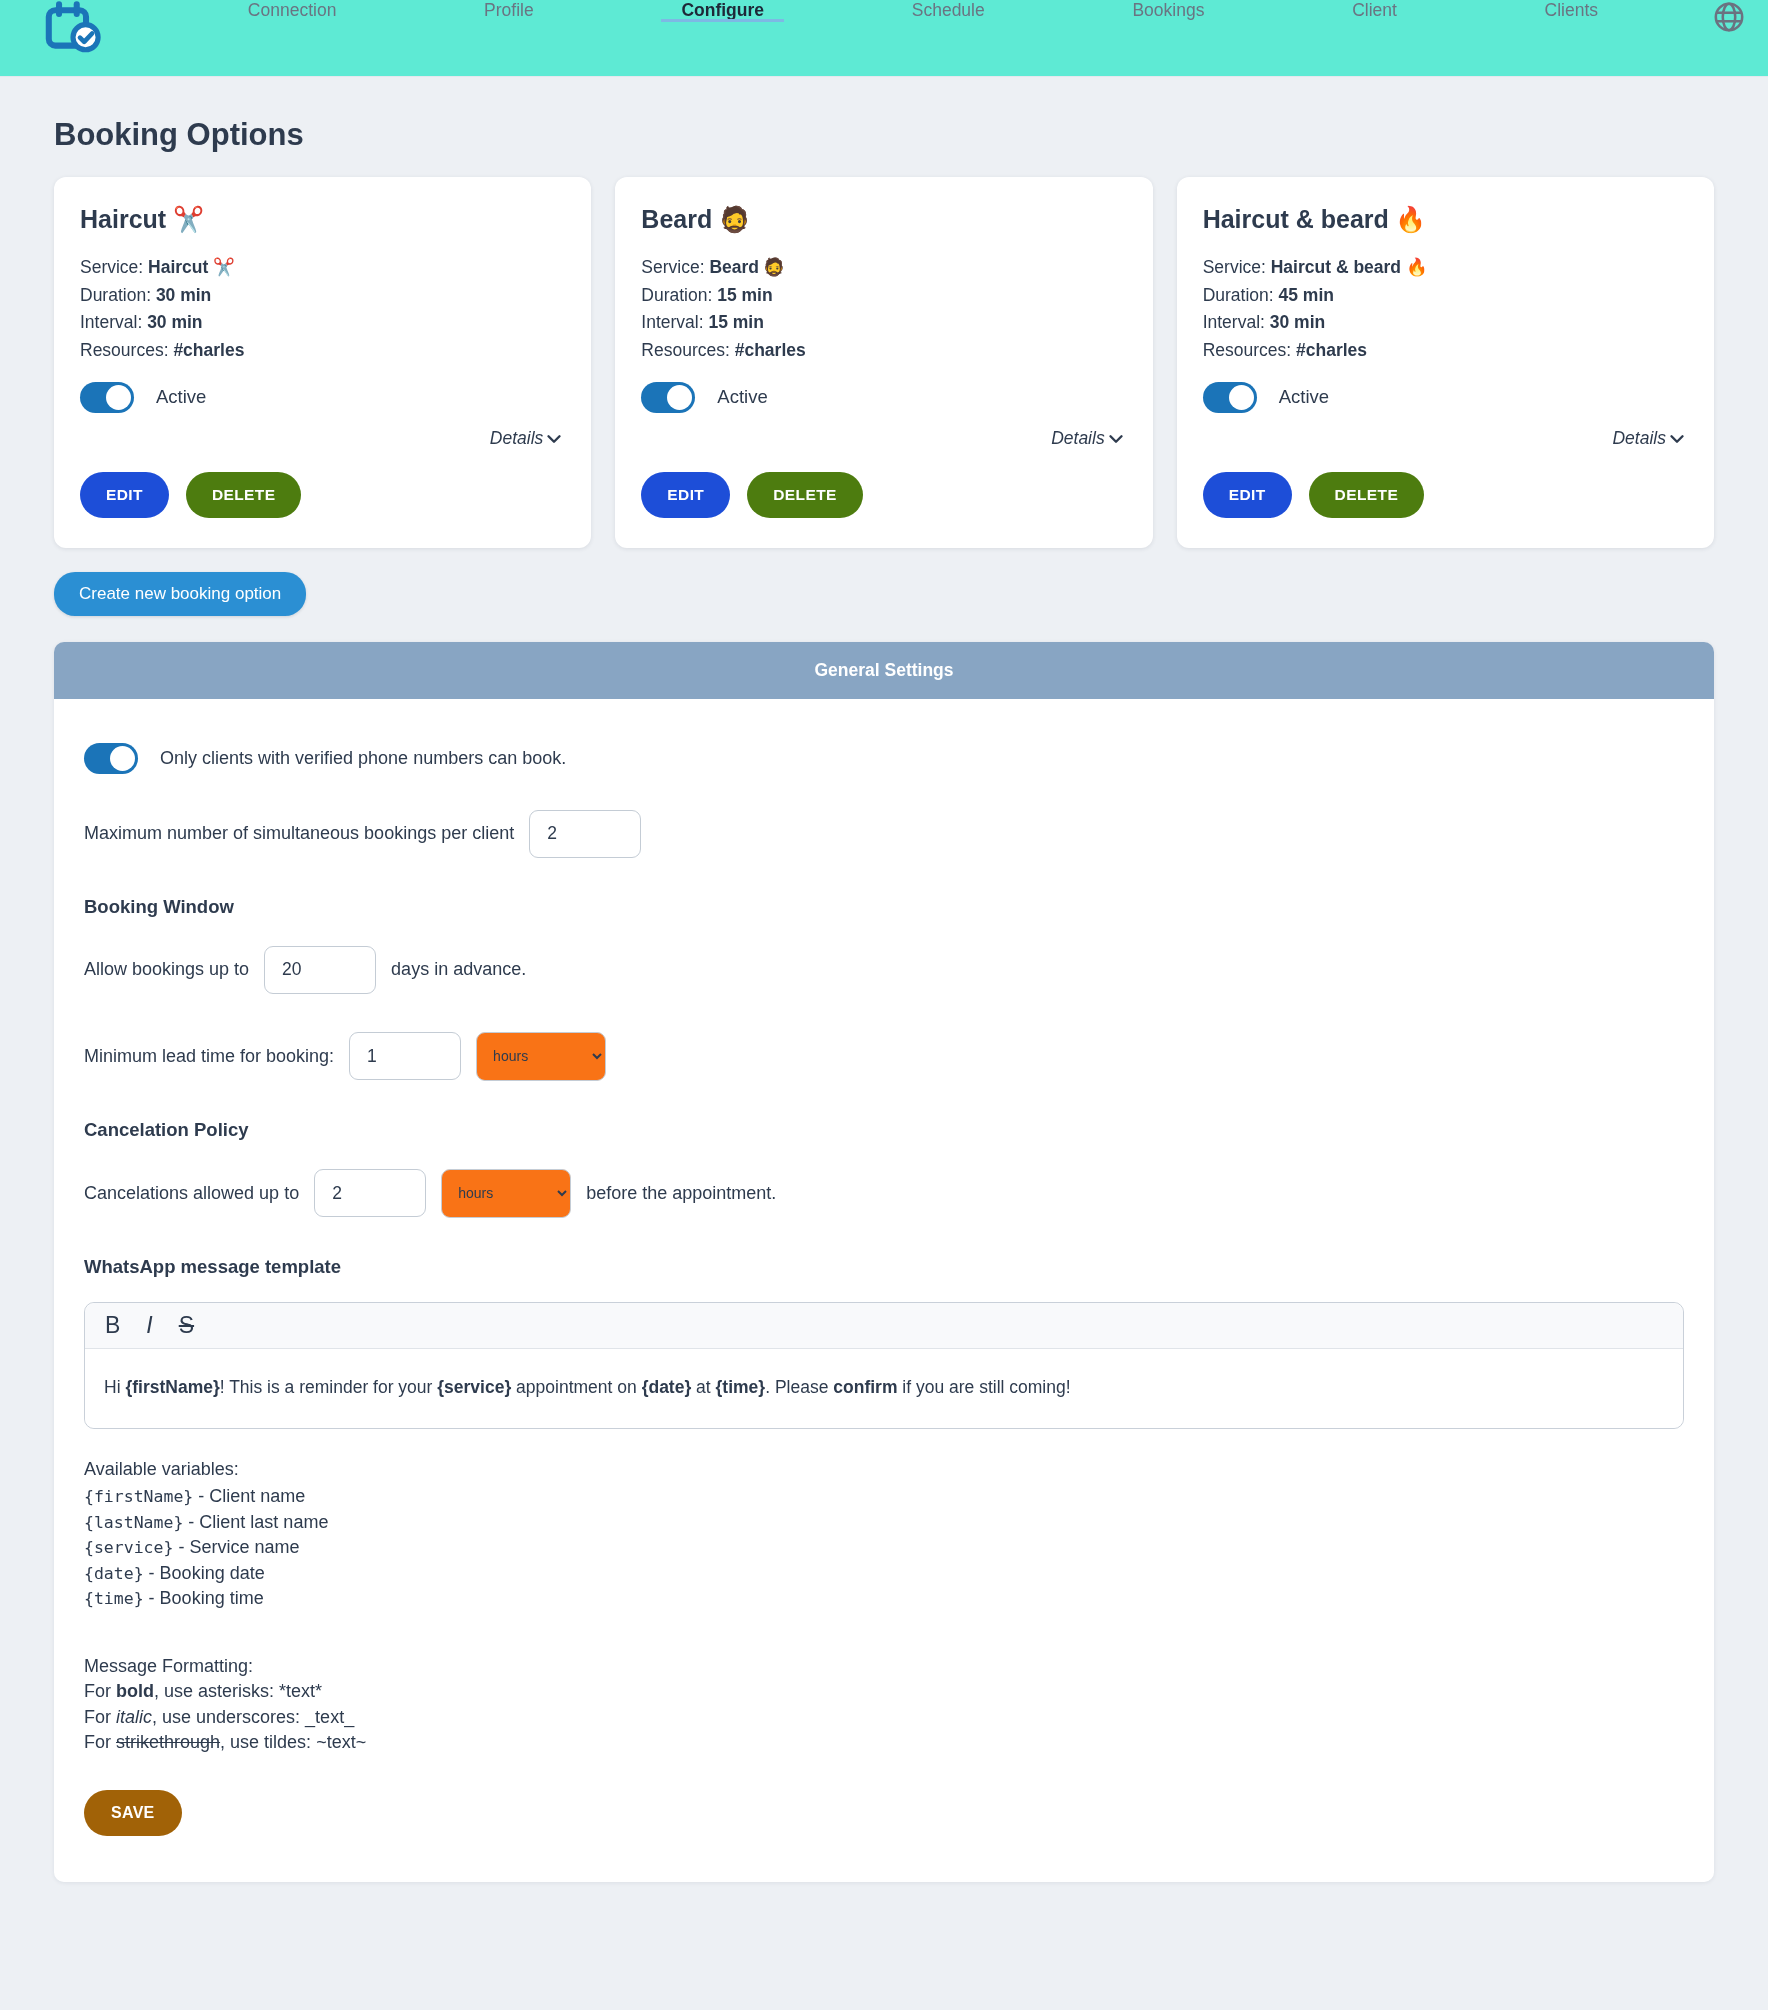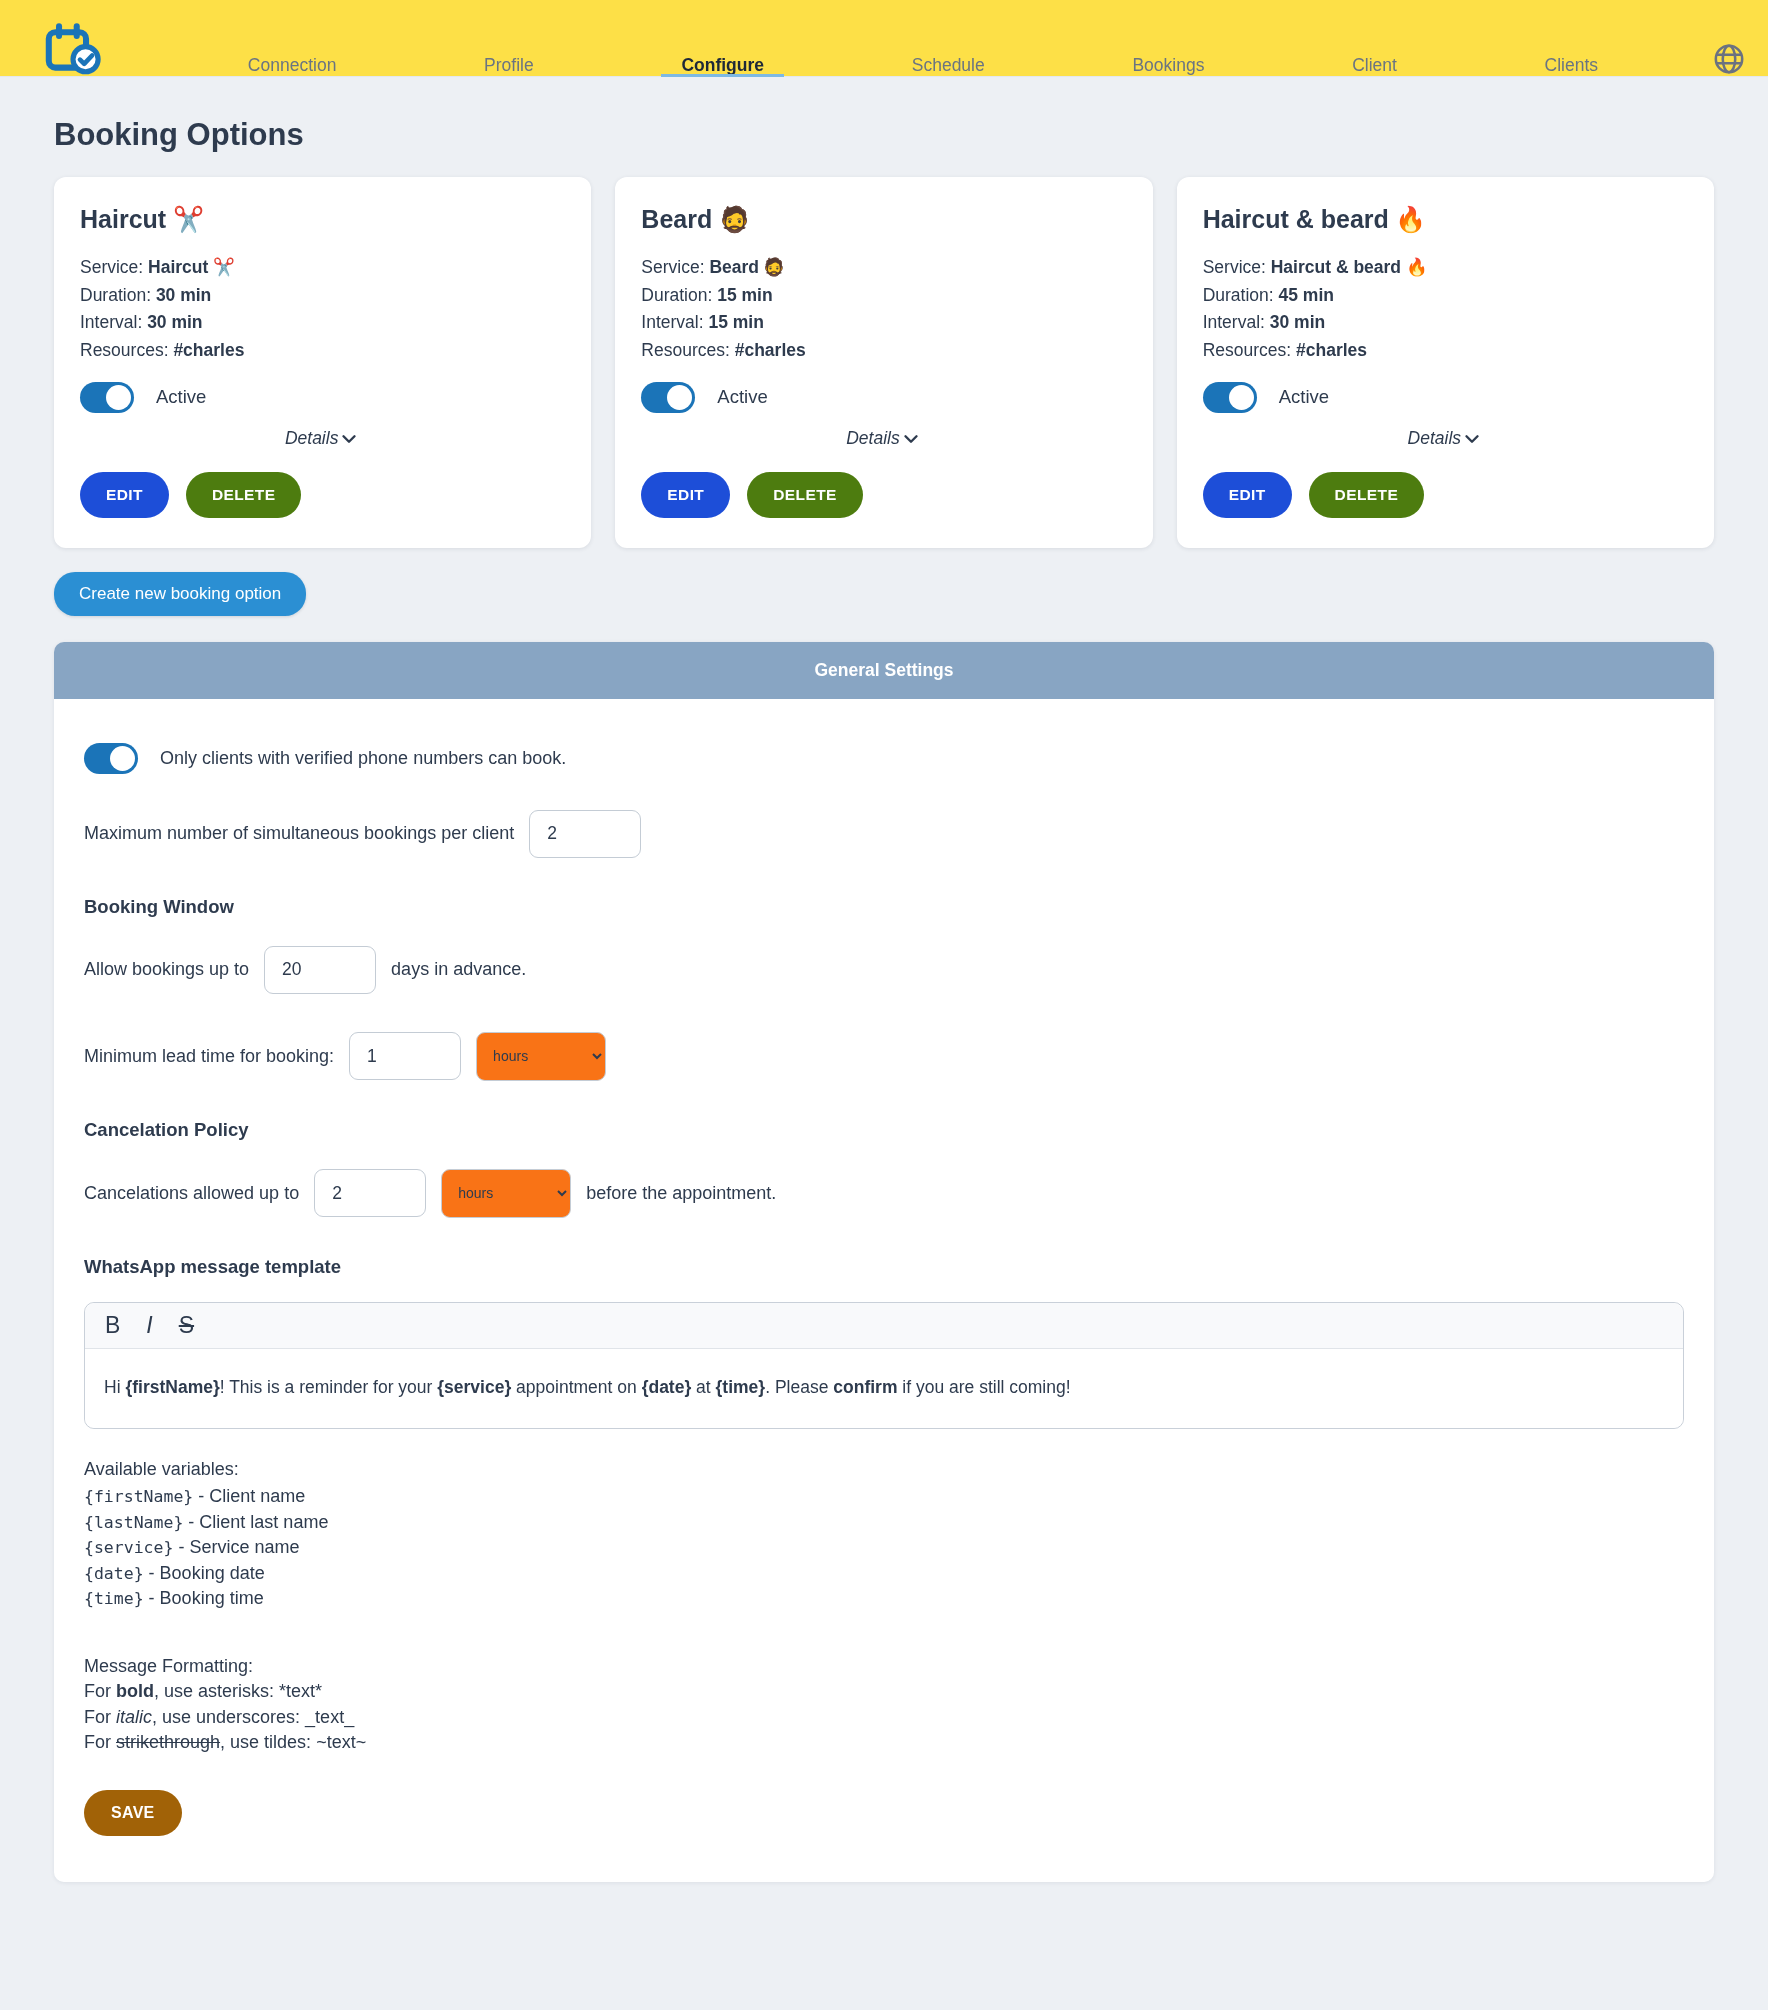--- a/index.html
+++ b/index.html
@@ -6,24 +6,24 @@
   html,body { margin:0; padding:0; }
   body {
     background:#edf0f4;
     color:#2e3b4e;
     font-family:"Liberation Sans", sans-serif;
     width:1768px;
   }
 
   
   .topnav {
-    background:#fde047;
+    background:#5eead4;
     height:77px;
     display:flex;
-    align-items:flex-end;
+    align-items:flex-start;
     padding:0 22px 0 42px;
     border-bottom:1px solid #e4e8ee;
   }
   .logo { display:flex; align-items:center; margin-right:30px; cursor:pointer; }
   .nav-items { flex:1; display:flex; justify-content:space-around; align-items:stretch; margin:0 40px; }
   .nav-item {
     display:flex; align-items:center;
     font-size:17.5px; color:#6a7482;
     position:relative; cursor:pointer; padding:0 6px;
   }
@@ -52,21 +52,21 @@
   .toggle {
     width:54px; height:31px; border-radius:16px; background:#1b74b8;
     position:relative; cursor:pointer; flex:0 0 auto; border:none;
   }
   .toggle::after {
     content:""; position:absolute; width:25px; height:25px; border-radius:50%;
     background:#fff; top:3px; right:3px;
   }
   .toggle-label { font-size:18.5px; }
   .details-row {
-    display:flex; justify-content:center; align-items:center;
+    display:flex; justify-content:flex-end; align-items:center;
     font-size:17.5px; margin:4px 0 22px; cursor:pointer;
   }
   .details-label { font-style:italic; }
   .btn-row { display:flex; gap:17px; }
   .btn {
     border:none; border-radius:23px; color:#fff; font-weight:bold;
     font-size:15.5px; letter-spacing:.4px; padding:14px 26px; cursor:pointer;
     font-family:"Liberation Sans", sans-serif;
   }
   .btn-edit { background:#1d4ed8; }

